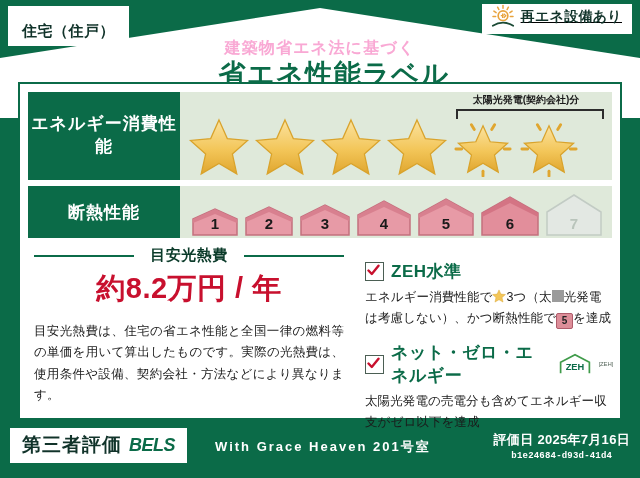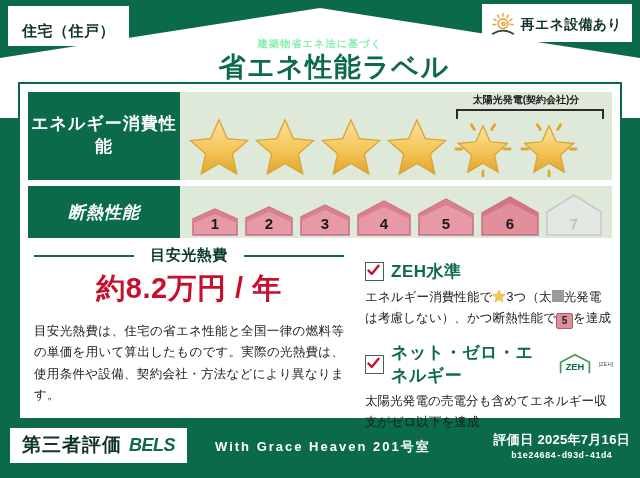--- a/index.html
+++ b/index.html
@@ -20,47 +20,47 @@
   
   .chip-type{
     position:absolute;left:8px;top:6px;background:#ffffff;
     padding:17px 14px 6px 14px;color:#11332a;font-size:15px;font-weight:bold;
     letter-spacing:0.5px;line-height:1.1;
   }
 
   
   .chip-renew{
     position:absolute;right:8px;top:4px;background:#ffffff;
-    padding:8px 10px 4px 8px;display:flex;align-items:center;gap:5px;
+    padding:0 10px 4px 8px;display:flex;align-items:center;gap:5px;text-decoration:underline;
   }
   .chip-renew .txt{color:#11332a;font-size:14px;font-weight:bold;letter-spacing:0.3px;}
   .sun-ico{width:26px;height:26px;display:block;}
 
   
   .title-wrap{position:absolute;left:0;top:38px;width:640px;text-align:center;}
-  .title-sub{color:#86efac;font-size:10px;font-weight:bold;letter-spacing:1.2px;line-height:1.2;}
+  .title-sub{color:#f9a8d4;font-size:16px;font-weight:bold;letter-spacing:1.2px;line-height:1.2;}
   .title-main{color:#0b6b48;font-size:27px;font-weight:bold;letter-spacing:1.5px;line-height:1.25;margin-top:1px;padding-left:28px;}
 
   
   .card{
     position:absolute;left:18px;top:82px;width:604px;height:338px;
     background:#ffffff;border:2px solid #0b6b48;box-sizing:border-box;
   }
 
   
   .row{display:flex;align-items:stretch;}
   .row-energy{position:absolute;left:8px;top:8px;width:584px;height:88px;}
   .row-insul{position:absolute;left:8px;top:102px;width:584px;height:52px;}
 
   .row-key{
     background:#0b6b48;color:#ffffff;display:flex;align-items:center;justify-content:center;
     text-align:center;font-weight:bold;letter-spacing:1px;flex:0 0 152px;
   }
   .row-energy .row-key{font-size:17px;line-height:1.35;}
-  .row-insul .row-key{font-size:17px;font-style:italic;}
+  .row-insul .row-key{font-size:17px;}
   .row-val{flex:1;background:#dfe9da;position:relative;}
 
   
   .stars{position:absolute;left:8px;bottom:3px;display:flex;align-items:flex-end;gap:4px;}
   .star{width:62px;height:60px;display:block;}
   .solar-bracket{
     position:absolute;right:8px;top:17px;width:148px;height:10px;
     border:2px solid #2c2c2c;border-bottom:none;box-sizing:border-box;
   }
   .solar-cap{

